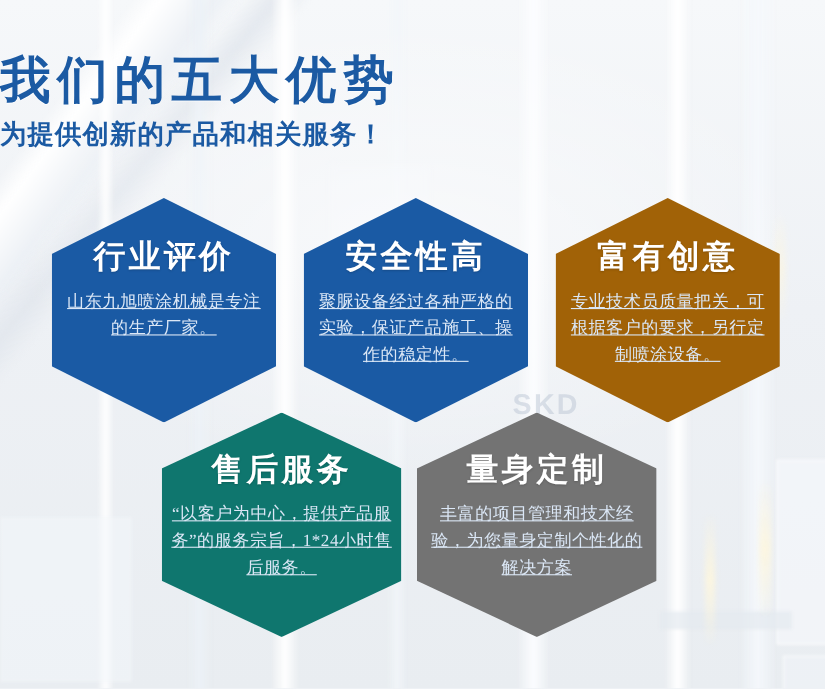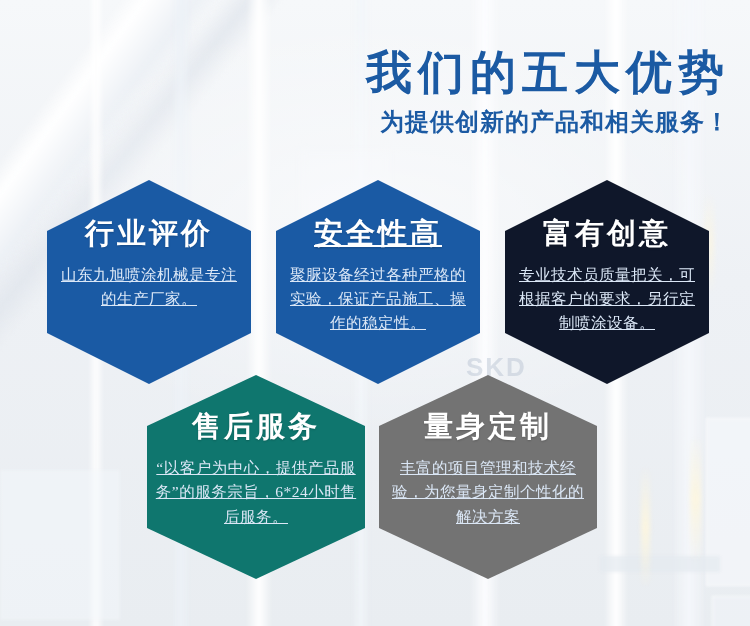--- a/index.html
+++ b/index.html
@@ -74,21 +74,21 @@
   }
   .wm{
     position:absolute; left:466px; top:352px;
     font-family:"Liberation Sans","DejaVu Sans",sans-serif;
     font-weight:700; font-size:26px; letter-spacing:2px;
     color:rgba(176,188,204,.42);
     filter:blur(.6px);
   }
 
   
-  .header{ position:absolute; left:0; top:0; width:730px; text-align:right; }
+  .header{ position:absolute; left:0; top:0; width:730px; text-align:left; }
   .title{
     margin-top:42px;
     font-size:46px; font-weight:700; letter-spacing:6px;
     color:#1b5aa3;
     text-shadow:0 1px 0 rgba(255,255,255,.7);
     font-family:"Liberation Serif","DejaVu Serif",serif;
   }
   .subtitle{
     margin-top:2px;
     font-size:24px; font-weight:700; letter-spacing:1px;
@@ -170,32 +170,32 @@
     <div class="title" style="color: rgb(27, 90, 163);">我们的五大优势</div>
     <div class="subtitle" style="color: rgb(27, 90, 163);">为提供创新的产品和相关服务！</div>
   </div>
 
   <div class="hex hex-top" id="hex1" style="background: rgb(26, 90, 164);">
     <div class="h-title" style="color: rgb(255, 255, 255);">行业评价</div>
     <div class="h-body" style="color: rgb(219, 231, 246);">山东九旭喷涂机械是专注的生产厂家。</div>
   </div>
 
   <div class="hex hex-top" id="hex2" style="background: rgb(26, 90, 164);">
-    <div class="h-title" style="color: rgb(255, 255, 255); text-decoration: underline;">安全性高</div>
+    <div class="h-title" style="color: rgb(255, 255, 255);">安全性高</div>
     <div class="h-body" style="color: rgb(219, 231, 246);">聚脲设备经过各种严格的实验，保证产品施工、操作的稳定性。</div>
   </div>
 
-  <div class="hex hex-top" id="hex3" style="background: #0f172a;">
+  <div class="hex hex-top" id="hex3" style="background: #a16207;">
     <div class="h-title" style="color: rgb(255, 255, 255);">富有创意</div>
     <div class="h-body" style="color: rgb(219, 231, 246); text-align: center;">专业技术员质量把关，可根据客户的要求，另行定制喷涂设备。</div>
   </div>
 
   <div class="hex hex-bot" id="hex4" style="background: #0f766e;">
     <div class="h-title" style="color: rgb(255, 255, 255);">售后服务</div>
-    <div class="h-body" style="color: rgb(219, 231, 246);">“以客户为中心，提供产品服务”的服务宗旨，6*24小时售后服务。</div>
+    <div class="h-body" style="color: rgb(219, 231, 246);">“以客户为中心，提供产品服务”的服务宗旨，1*24小时售后服务。</div>
   </div>
 
   <div class="hex hex-bot" id="hex5" style="background: #737373;">
     <div class="h-title" style="color: rgb(255, 255, 255);">量身定制</div>
     <div class="h-body" style="color: rgb(219, 231, 246);">丰富的项目管理和技术经验，为您量身定制个性化的解决方案</div>
   </div>
 
 </div>
 
 </body></html>

